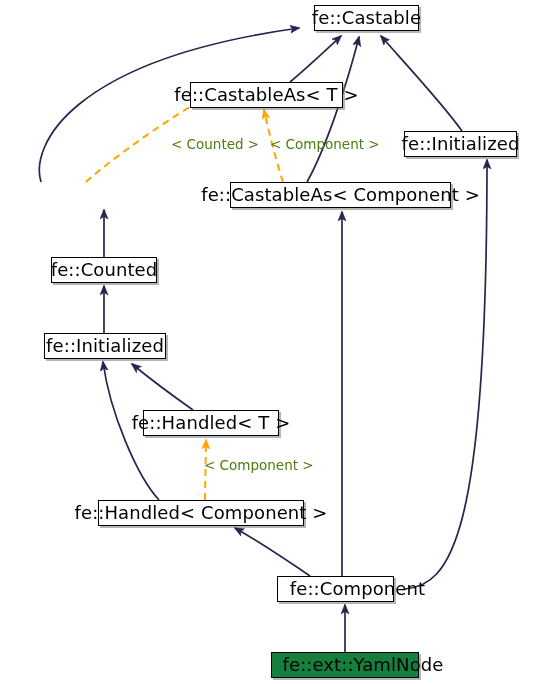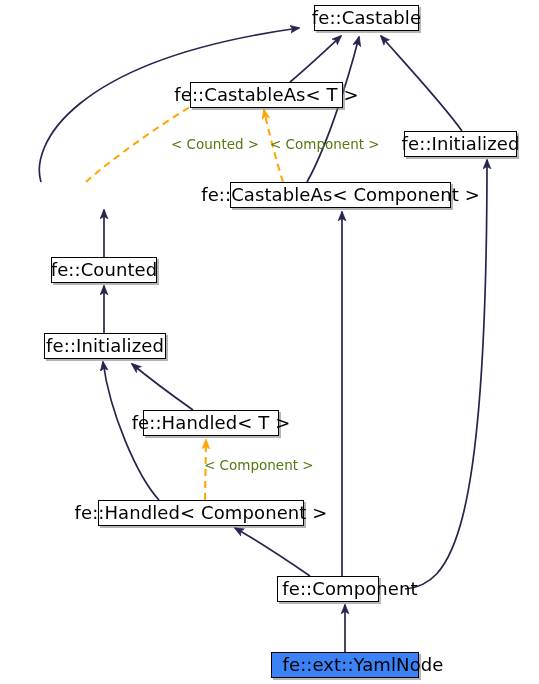--- a/index.html
+++ b/index.html
@@ -40,21 +40,21 @@
     font-size: 18px;
     line-height: 1;
     display: flex;
     align-items: center;
     justify-content: center;
     white-space: nowrap;
     box-shadow: 2px 2px 0 0 rgba(120,120,120,0.55);
     letter-spacing: 0.1px;
   }
   .node.highlight {
-    background: #3b82f6;
+    background: #15803d;
     padding-left: 36px;
   }
   .node-label {
     display: block;
     padding: 0 6px;
   }
   .edge-label {
     position: absolute;
     font-size: 13.5px;
     line-height: 1;
@@ -113,21 +113,21 @@
       </div>
       <div class="node" style="left: 44px; top: 333px; width: 122px; height: 26px;">
         <span class="node-label">fe::Initialized</span>
       </div>
       <div class="node" style="left: 98px; top: 500px; width: 206px; height: 26px;">
         <span class="node-label">fe::Handled&lt; Component &gt;</span>
       </div>
       <div class="node" style="left: 143px; top: 410px; width: 136px; height: 26px;">
         <span class="node-label">fe::Handled&lt; T &gt;</span>
       </div>
-      <div class="node" style="left: 277px; top: 576px; width: 102px; height: 26px; padding-left: 44px;">
+      <div class="node" style="left: 277px; top: 576px; width: 117px; height: 26px; padding-left: 44px;">
         <span class="node-label">fe::Component</span>
       </div>
       <div class="node highlight" style="left: 271px; top: 652px; width: 148px; height: 26px;">
         <span class="node-label">fe::ext::YamlNode</span>
       </div>
       <div class="edge-label" style="left: 171px; top: 138px;">&lt; Counted &gt;</div>
       <div class="edge-label" style="left: 270px; top: 138px;">&lt; Component &gt;</div>
       <div class="edge-label" style="left: 204px; top: 459px;">&lt; Component &gt;</div>
     </div>
 </div>

